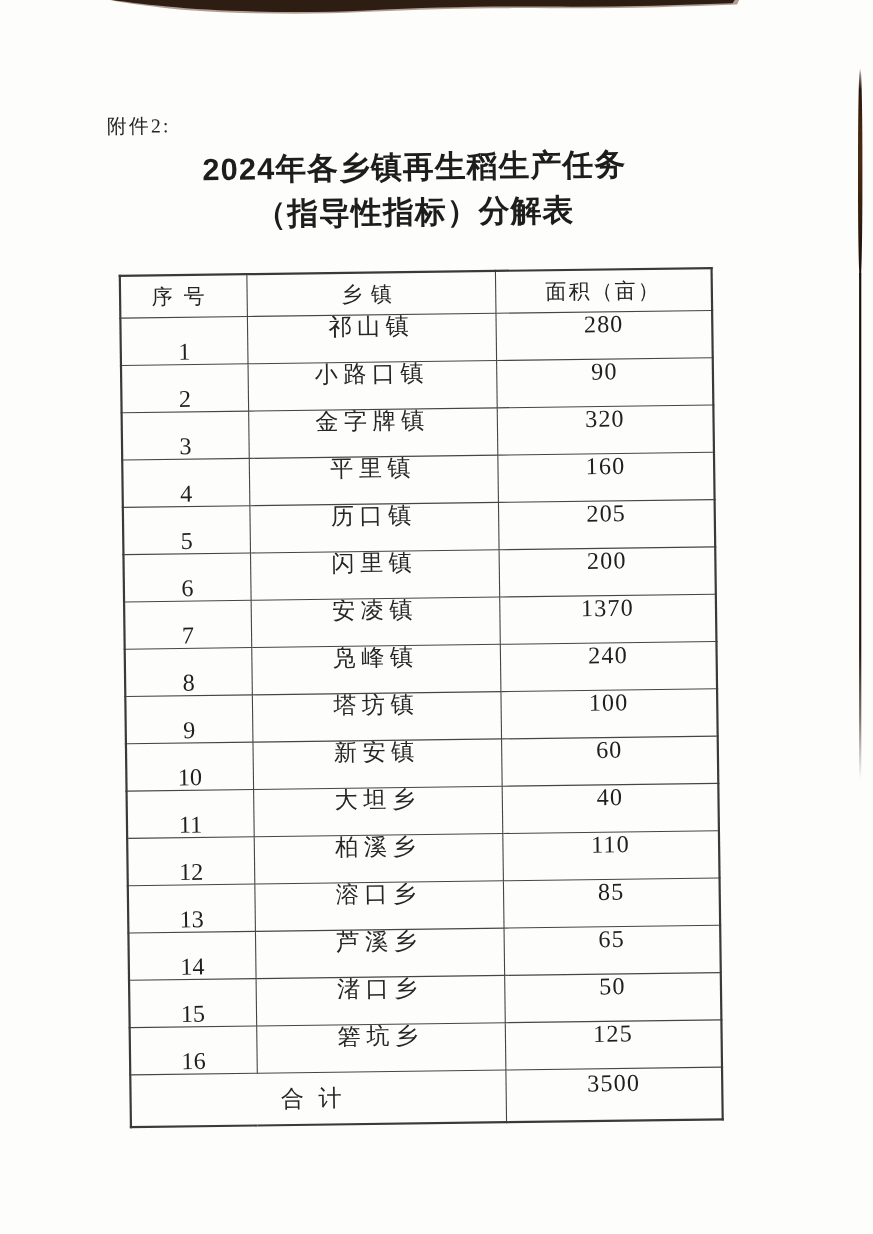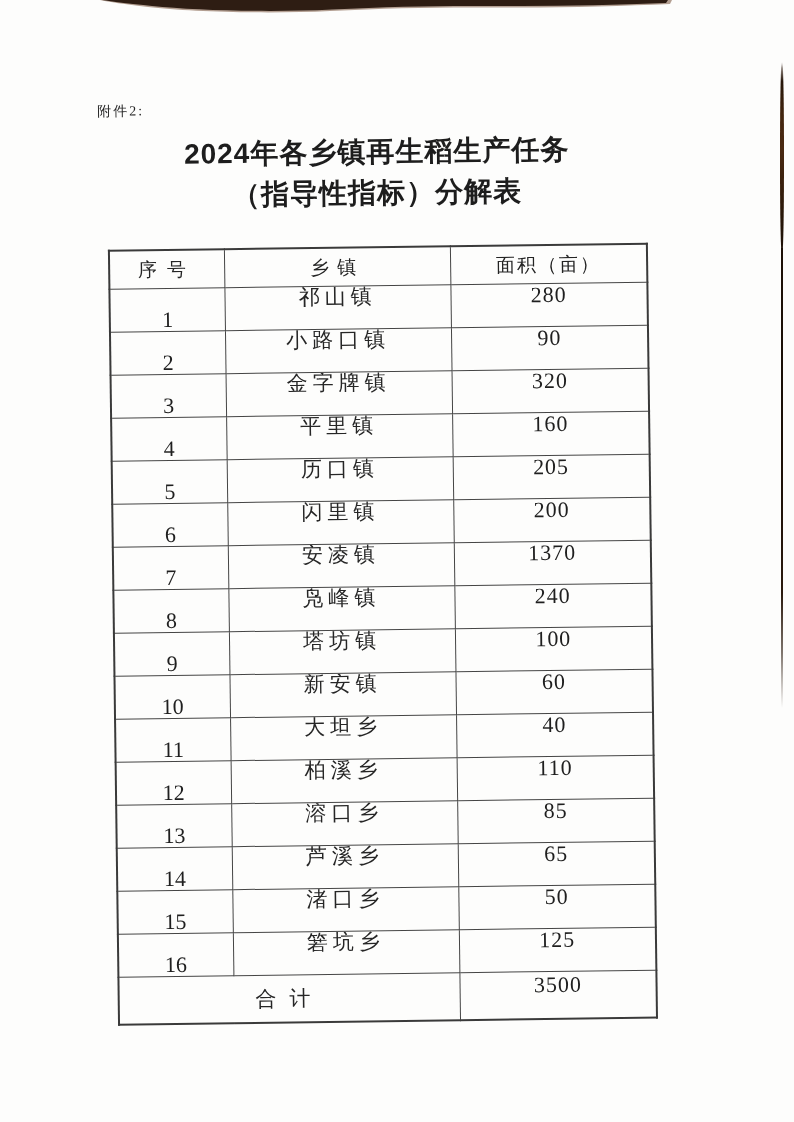--- a/index.html
+++ b/index.html
@@ -11,21 +11,21 @@
     color:#232323;
   }
   
   .content{
     position:absolute;left:0;top:0;width:794px;height:1122px;
     transform:rotate(-0.75deg);
     transform-origin:397px 561px;
   }
   .attachment{
     position:absolute;left:103px;top:99px;
-    font-size:14px;letter-spacing:2px;color:#262626;
+    font-size:18px;letter-spacing:2px;color:#262626;
   }
   .title{
     position:absolute;left:112px;top:131px;width:540px;
     text-align:center;
     font-family:"Liberation Sans","DejaVu Sans",sans-serif;
     font-weight:700;font-size:28px;line-height:41px;
     letter-spacing:1px;color:#1d1d1d;
   }
   table.alloc{
     position:absolute;left:112px;top:246px;width:538px;

